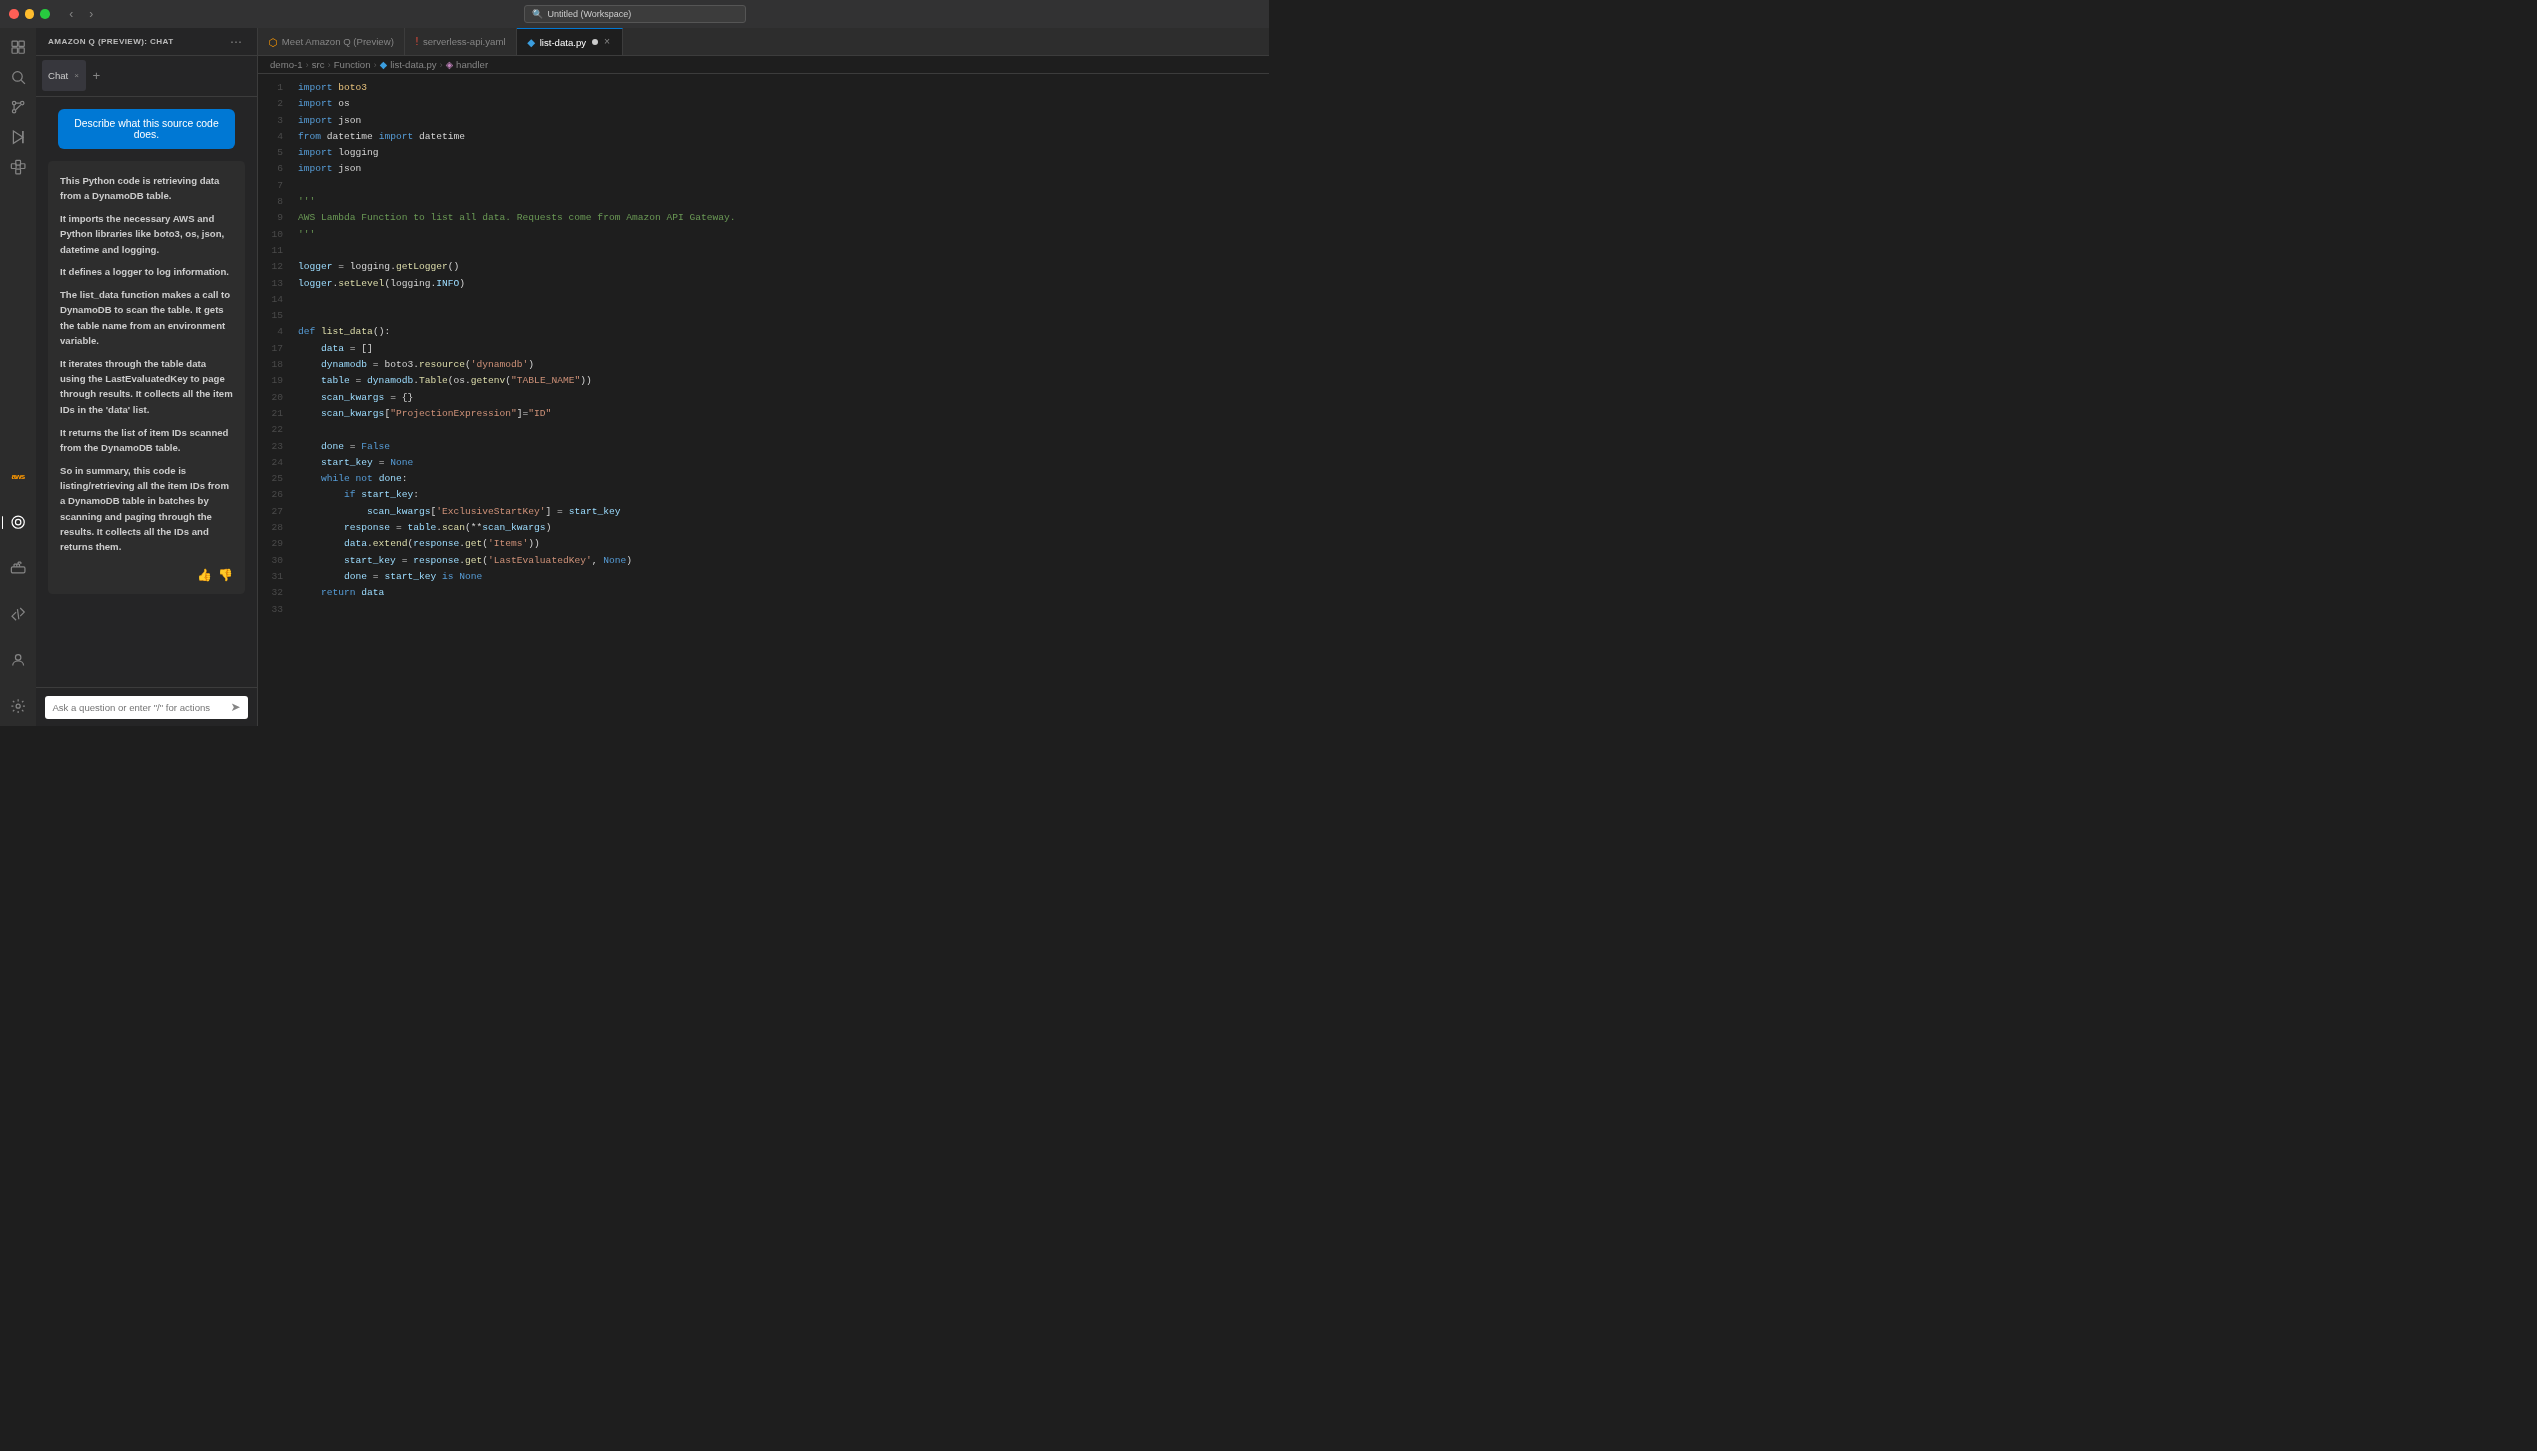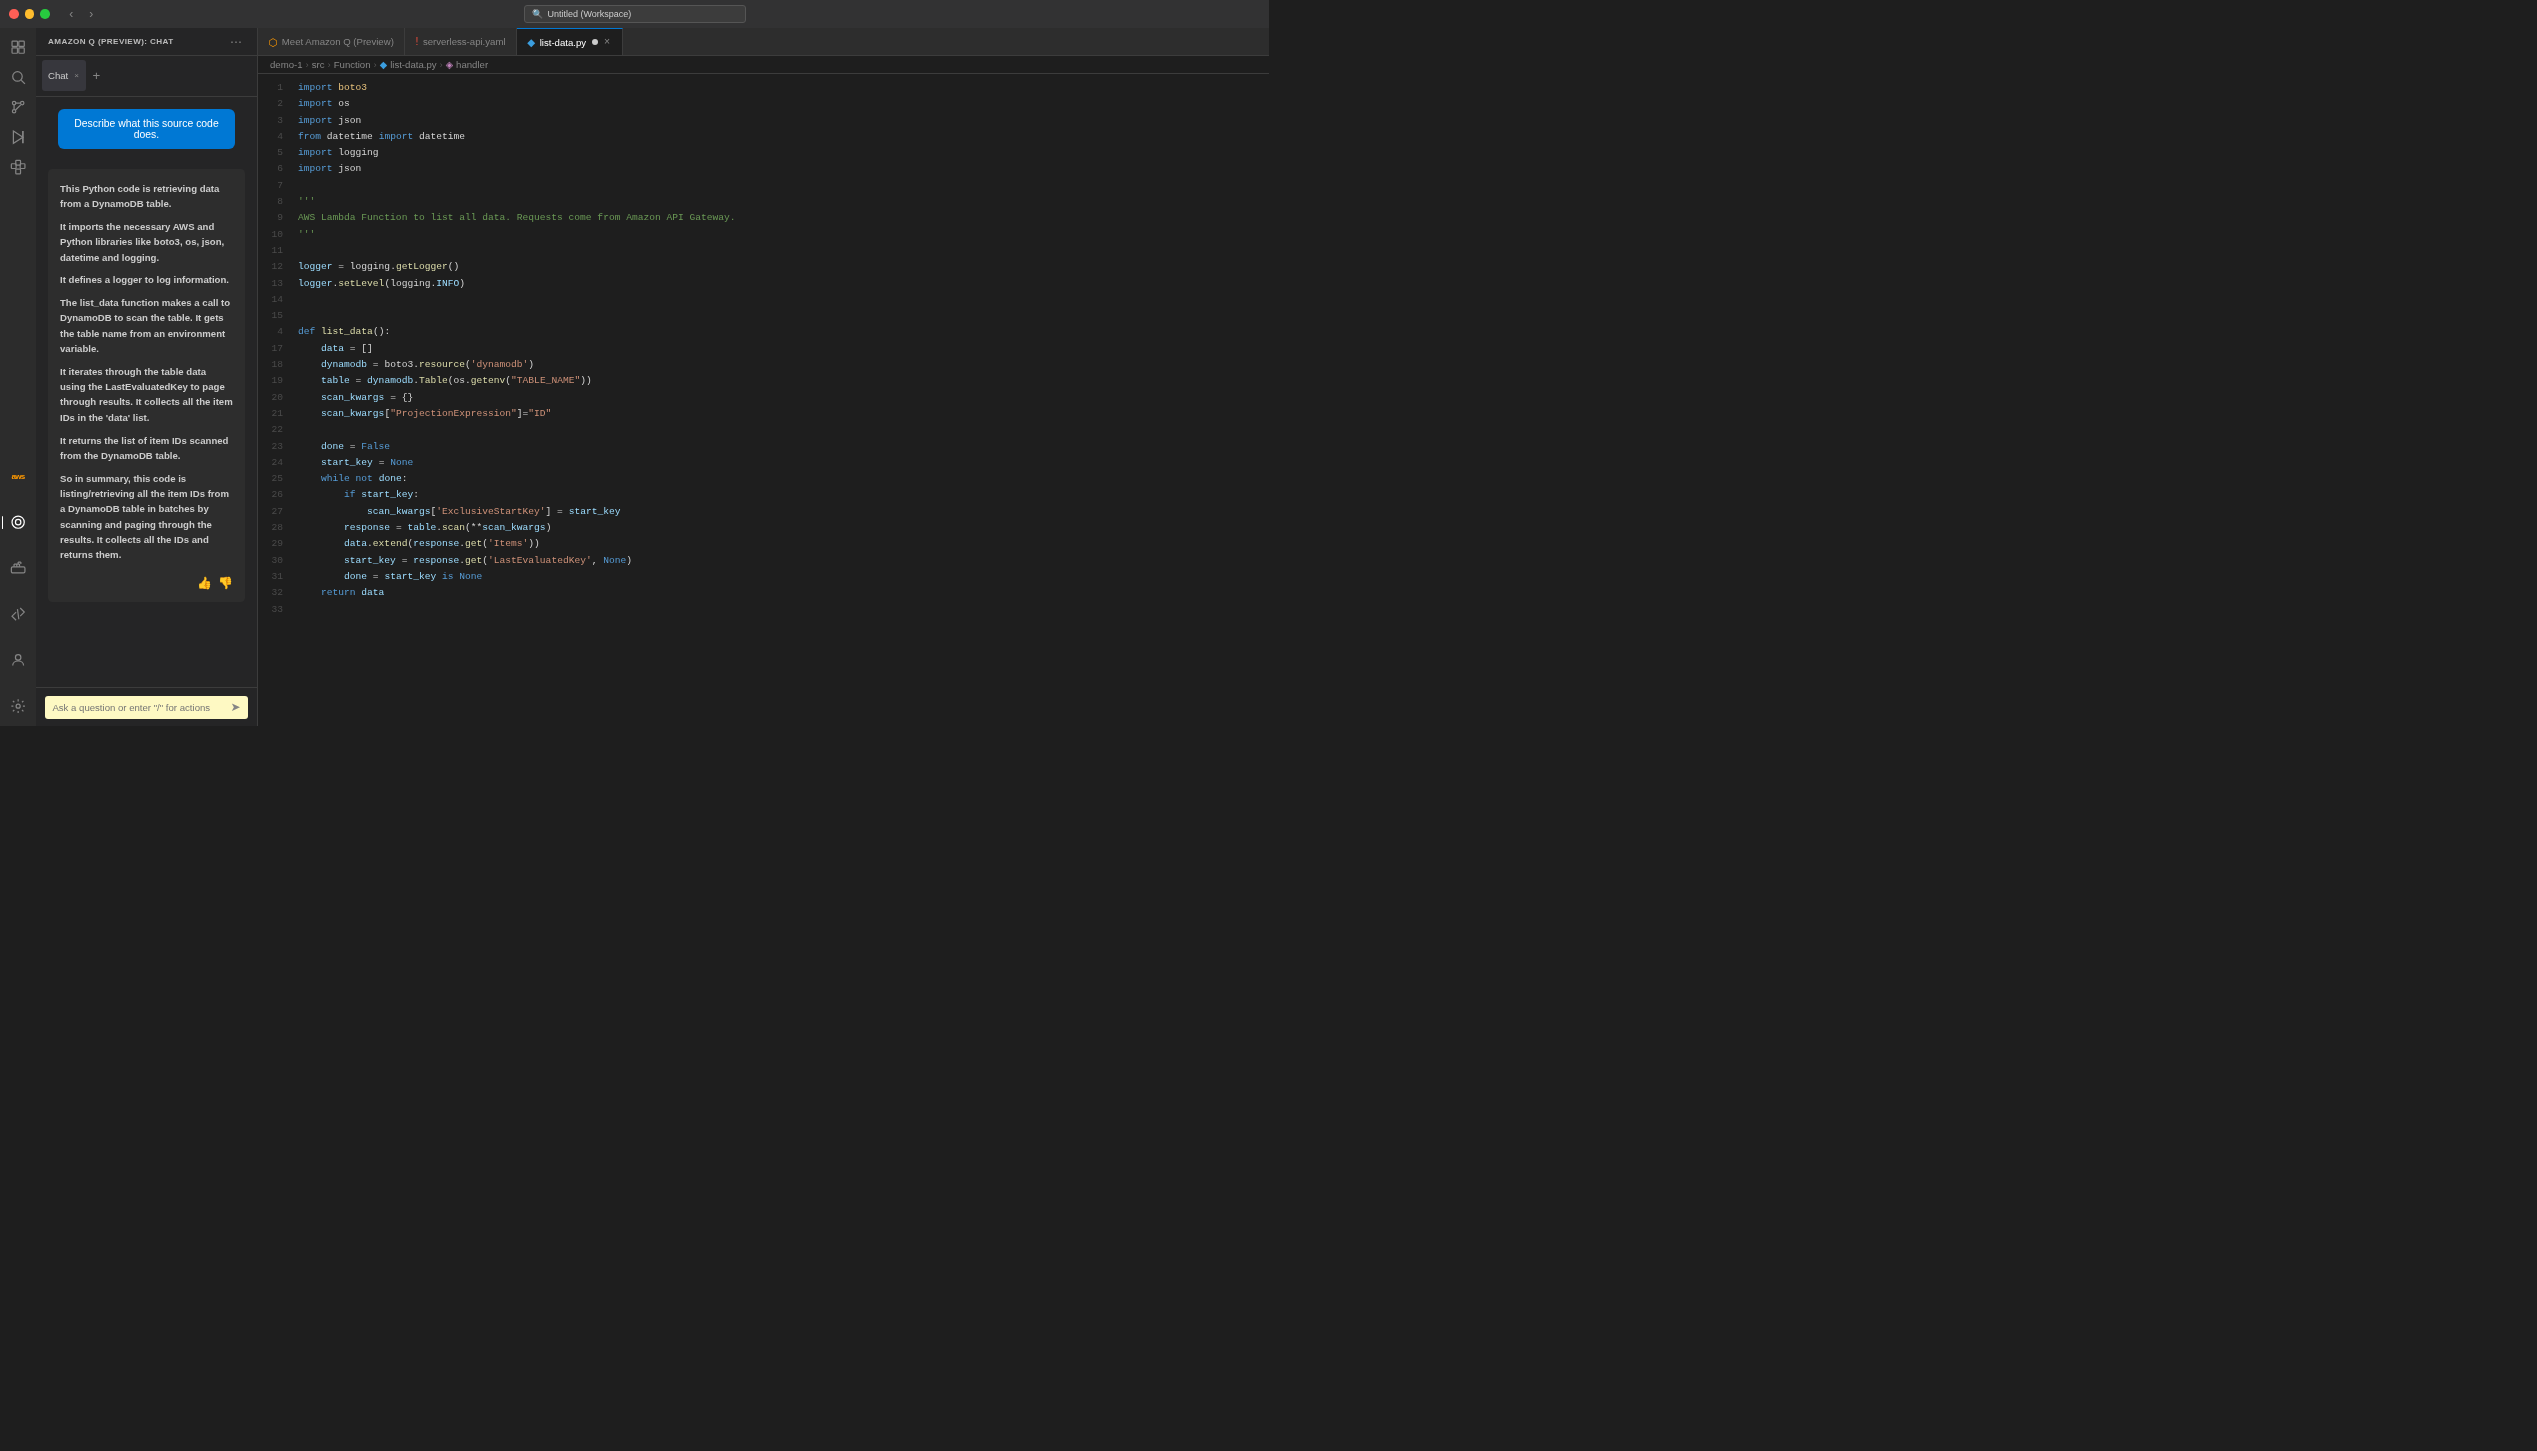--- a/index.html
+++ b/index.html
@@ -180,21 +180,21 @@
       padding: 0 3px;
     }
 
     
     .chat-content {
       flex: 1;
       overflow-y: auto;
       padding: 12px;
       display: flex;
       flex-direction: column;
-      gap: 20px;
+      gap: 12px;
     }
 
     
     .user-message {
       background: #0078d4;
       color: #ffffff;
       border-radius: 6px;
       padding: 9px 12px;
       font-size: 10.4px;
       align-self: center;
@@ -234,21 +234,21 @@
     }
 
     
     .chat-input-area {
       padding: 7.4px 9px;
       border-top: 0.7px solid #3c3c3c;
     }
     .chat-input-wrapper {
       display: flex;
       align-items: center;
-      background: #fef9c3;
+      background: #ffffff;
       border-radius: 3px;
       padding: 4.4px 7.4px;
       gap: 6px;
     }
     .chat-input {
       flex: 1;
       background: none;
       border: none;
       outline: none;
       color: #858585;

